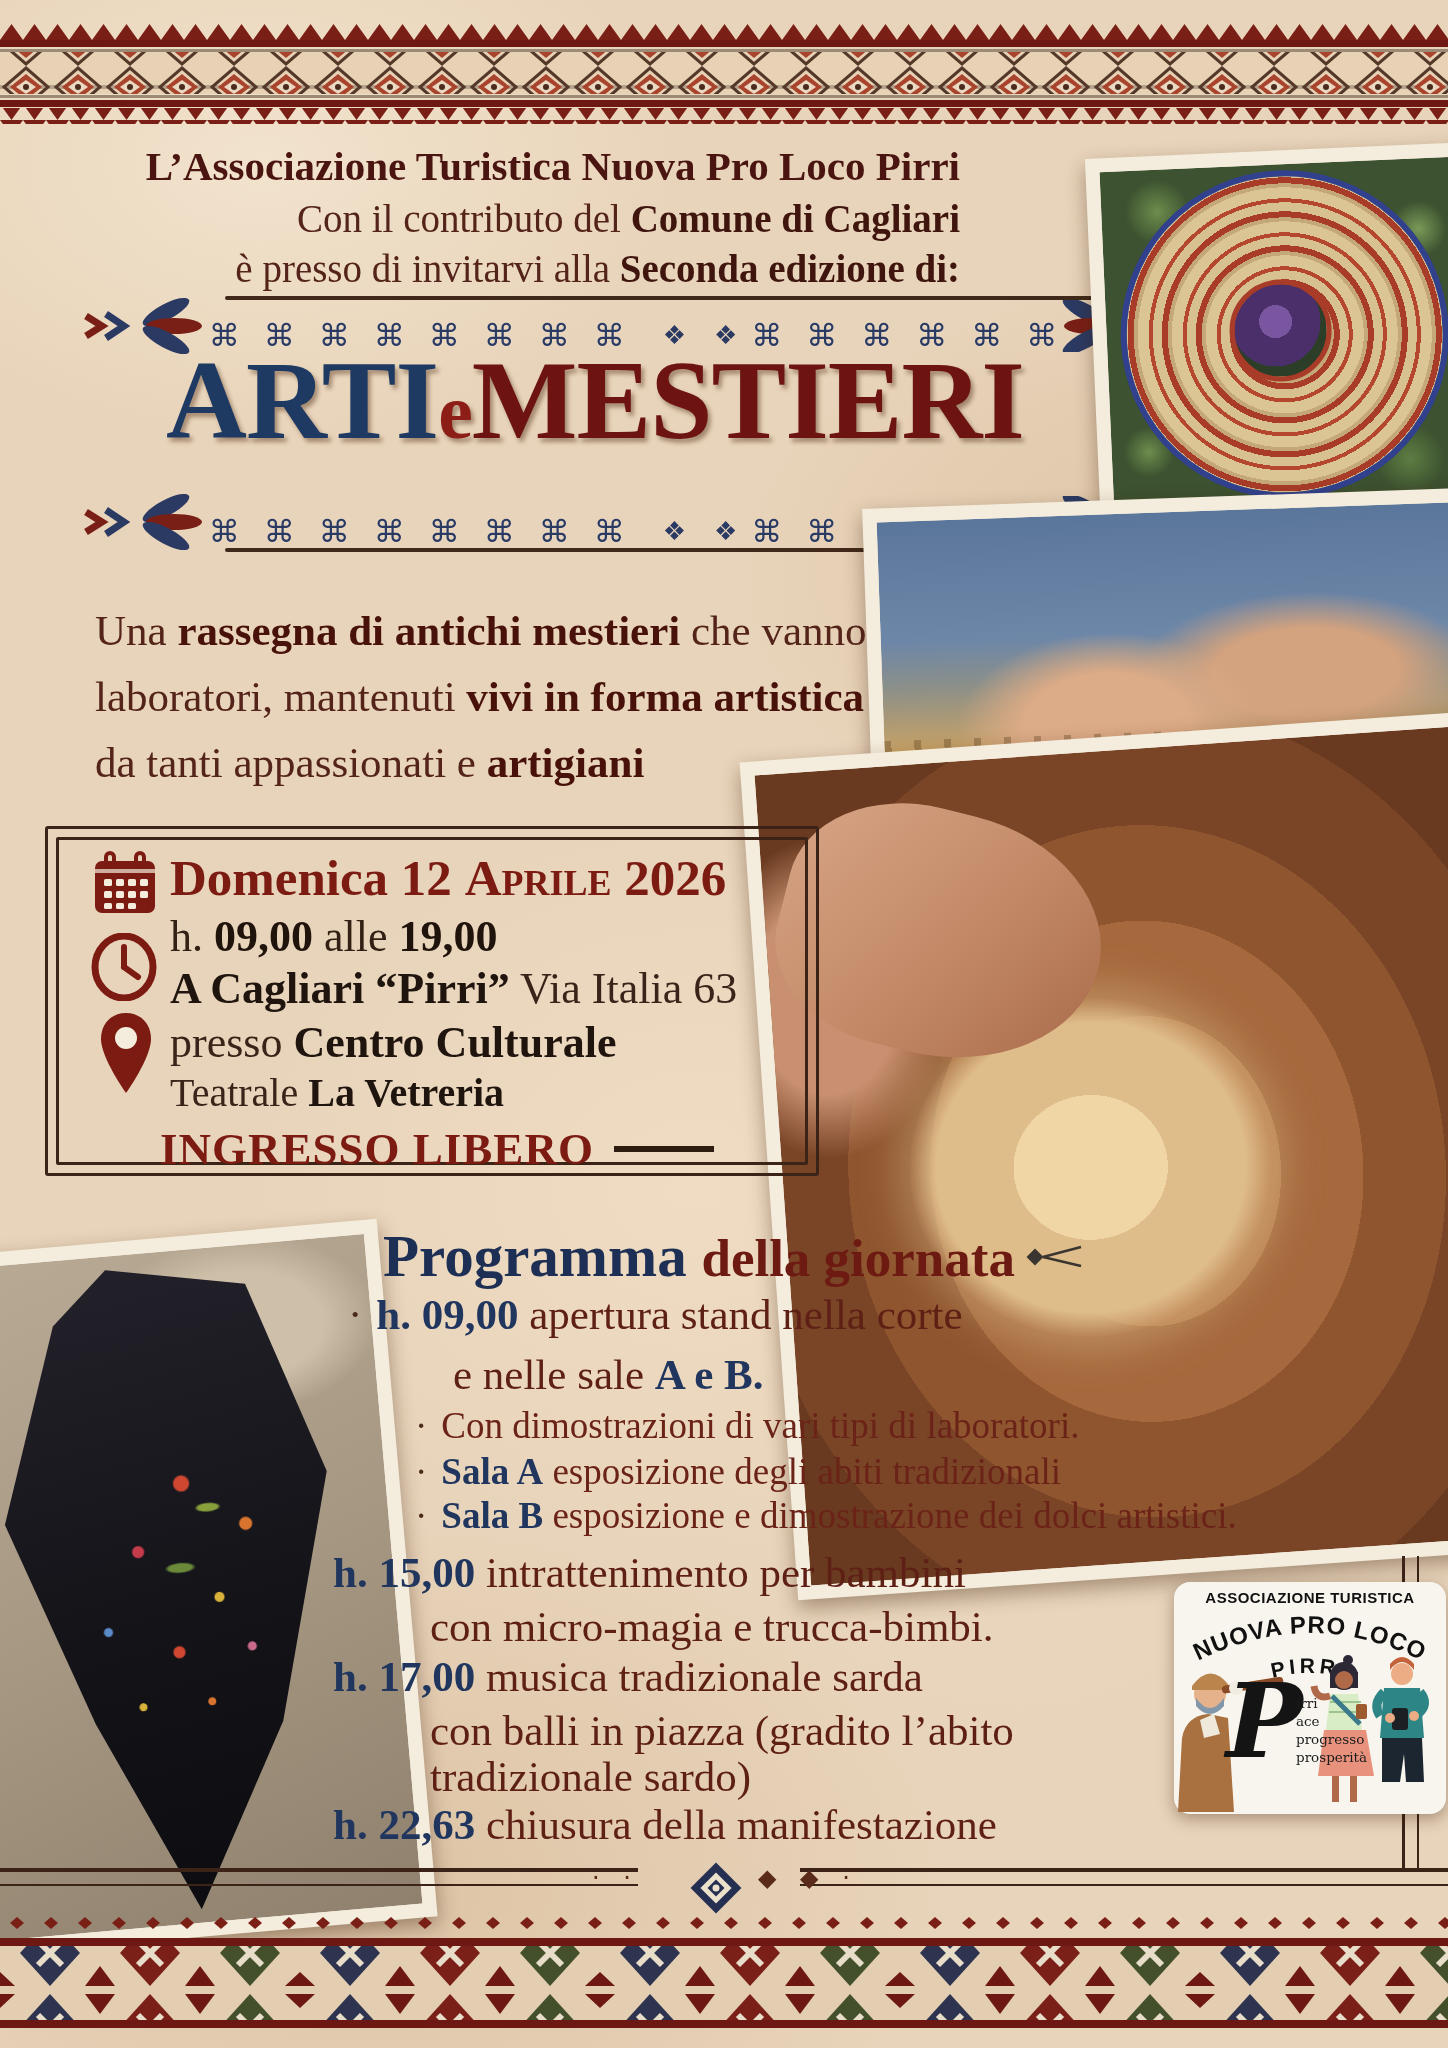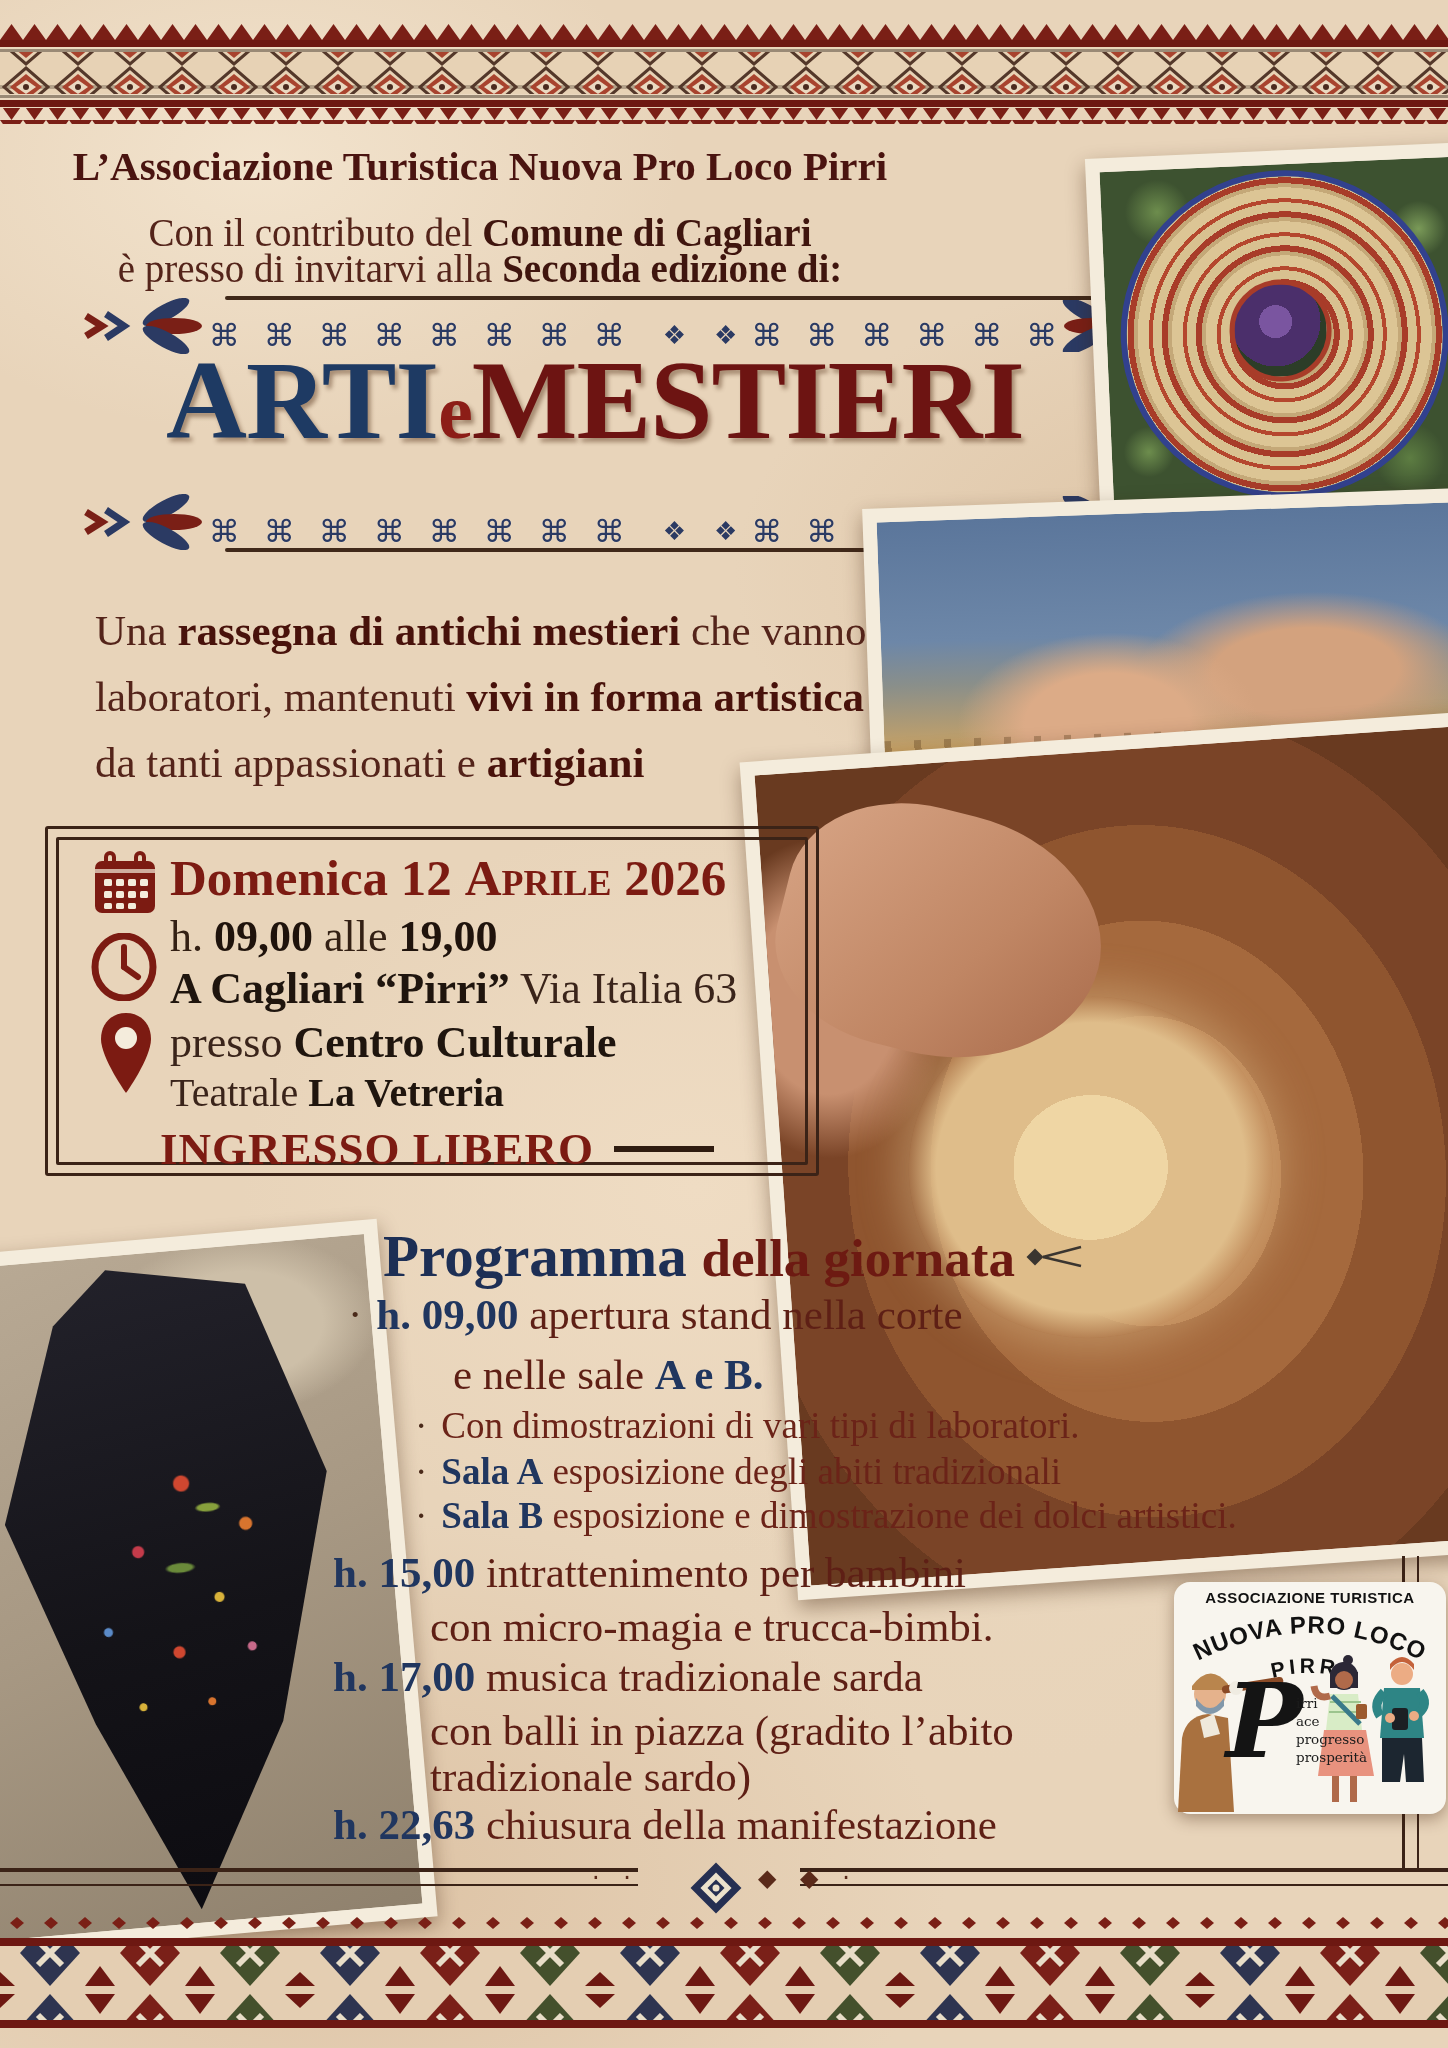--- a/index.html
+++ b/index.html
@@ -8,24 +8,24 @@
     background-color:#e8d4ba;
     background-image:
       radial-gradient(ellipse 700px 450px at 18% 8%, #f2e3cd 0%, rgba(242,227,205,0) 60%),
       radial-gradient(ellipse 900px 520px at 88% 28%, #dcc2a3 0%, rgba(220,194,163,0) 60%),
       radial-gradient(ellipse 760px 620px at 48% 58%, #efdcc3 0%, rgba(239,220,195,0) 60%),
       radial-gradient(ellipse 900px 560px at 25% 92%, #ddc3a5 0%, rgba(221,195,165,0) 65%),
       radial-gradient(ellipse 500px 380px at 70% 75%, #e9d6bc 0%, rgba(233,214,188,0) 60%);}
   .abs{position:absolute;}
   .nowrap{white-space:nowrap;}
   
-  .hdr{left:0;width:960px;text-align:center;color:#54241a;font-size:39px;}
+  .hdr{left:0;width:960px;text-align:right;color:#54241a;font-size:39px;}
   .hdr b{color:#3f150e;}
   .hdr1{top:142px;font-size:41px;font-weight:bold;color:#4a1410;}
-  .hdr2{top:196px;margin-top:14px;}
+  .hdr2{top:196px;}
   .hdr3{top:246px;}
   
   .orn-row{left:80px;width:1040px;height:60px;}
   .orn-line{position:absolute;left:145px;right:10px;height:4px;background:#40291a;border-radius:2px;}
   .orn-strip{position:absolute;left:150px;right:60px;top:10px;display:flex;align-items:center;justify-content:center;gap:14px;}
   .knots{font-family:"DejaVu Sans",sans-serif;font-size:31px;color:#2b3a63;letter-spacing:24px;line-height:40px;text-shadow:0 0 1px #f5ecdc;}
   .smalldiamond{font-family:"DejaVu Sans",sans-serif;font-size:26px;color:#2b3a63;}
   
   .title{top:336px;left:0;width:1190px;text-align:center;font-weight:bold;font-size:112px;letter-spacing:-1px;
          text-shadow:3px 4px 4px rgba(80,45,20,.45);}

